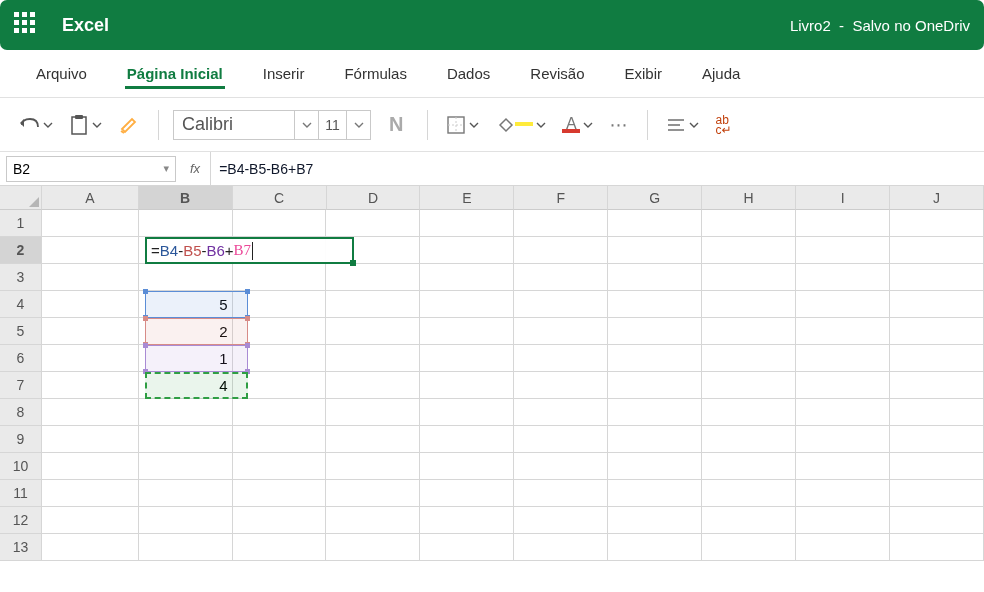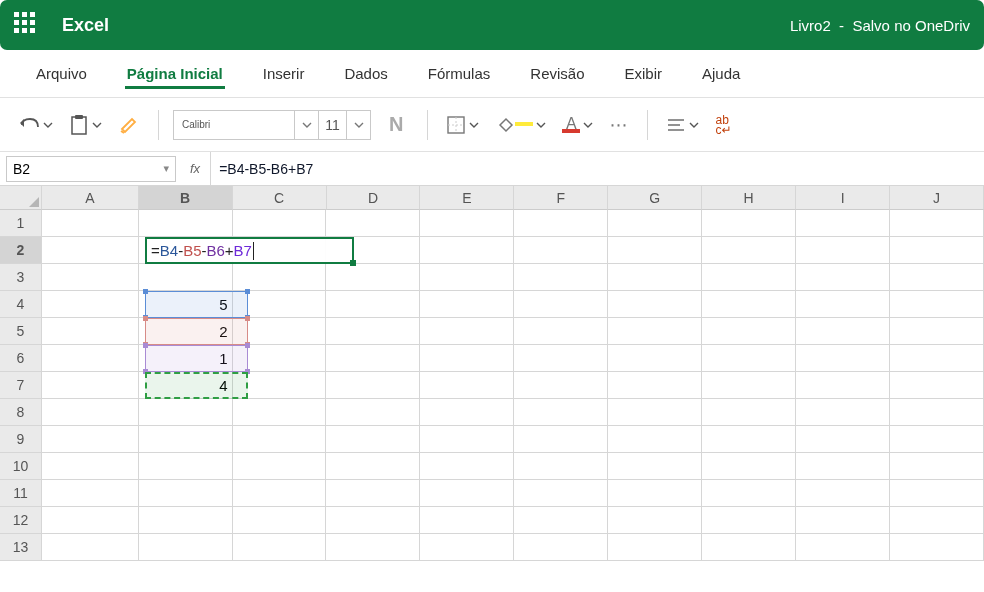--- a/index.html
+++ b/index.html
@@ -14,21 +14,21 @@
 .tabbar { height: 48px; display: flex; align-items: center; padding: 0 24px 0 16px; border-bottom: 1px solid #e1e1e1; gap: 0; }
 .tab { font-size: 15px; color: #333; padding: 13px 20px; cursor: pointer; position: relative; }
 .tab.active { font-weight: 600; color: #107c41; }
 .tab.active::after { content:""; position: absolute; left: 18px; right: 18px; bottom: 6px; height: 3px; background: #107c41; }
 
 .ribbon { height: 54px; display: flex; align-items: center; padding: 0 14px; border-bottom: 1px solid #e1e1e1; gap: 8px; }
 .rbtn { display: flex; align-items: center; padding: 4px 4px; cursor: pointer; color: #555; }
 .rsep { width: 1px; height: 30px; background: #d6d6d6; margin: 0 6px; }
 .chev { margin-left: 3px; }
 .fontbox { display: flex; border: 1px solid #c9c9c9; height: 30px; align-items: center; background: #fff; }
-.fontname { width: 120px; padding: 0 8px; font-size: 10px; color: #555; border: none; outline: none; }
+.fontname { width: 120px; padding: 0 8px; font-size: 18px; color: #555; border: none; outline: none; }
 .fontchev { border-left: 1px solid #c9c9c9; width: 24px; height: 100%; display: flex; align-items: center; justify-content: center; color: #777; }
 .fontsize { width: 28px; text-align: center; border-left: 1px solid #c9c9c9; height: 100%; line-height: 28px; font-size: 14px; color: #555; }
 .bold { font-weight: 700; font-size: 20px; color: #aaa; padding: 0 10px; }
 .color-underline { width: 18px; height: 4px; margin-top: -2px; }
 
 .formulabar { height: 34px; display: flex; align-items: center; border-bottom: 1px solid #d6d6d6; font-size: 14px; }
 .namebox { width: 170px; border: 1px solid #c9c9c9; margin: 2px 4px 2px 6px; height: 26px; display: flex; align-items: center; padding: 0 6px; gap: 36px; }
 .namebox .nbchev { margin-left: auto; color: #888; font-size: 11px; }
 .fx { font-style: italic; color: #666; padding: 0 10px; border-right: 1px solid #d6d6d6; height: 100%; display: flex; align-items: center; font-size: 13px; }
 .fval { padding: 0 8px; color: #0f172a; }
@@ -48,21 +48,21 @@
 .row { display: flex; height: 27px; }
 .cell { width: 103px; border-right: 1px solid #d6d6d6; border-bottom: 1px solid #d6d6d6; font-size: 15px; padding: 0 4px; display:flex; align-items:center; justify-content:flex-end; position: relative; }
 .cell.wide { width: 106px; }
 
 .edit-overlay { position: absolute; left: 103px; top: 27px; width: 209px; height: 27px; border: 2px solid #107c41; background: rgba(255,255,255,0.95); display:flex; align-items:center; padding: 0 4px; font-size: 15px; z-index: 10; }
 .edit-overlay::after { content:""; position:absolute; right:-4px; bottom:-4px; width:6px; height:6px; background:#107c41; }
 .edit-overlay .eq { color:#222; }
 .edit-overlay .c1 { color:#2b579a; }
 .edit-overlay .c2 { color:#c0504d; }
 .edit-overlay .c3 { color:#7030a0; }
-.edit-overlay .c4 { color:#6d28d9; }
+.edit-overlay .c4 { color:#ec4899;font-family:Liberation Serif, serif; }
 .cursor { display:inline-block; width:1px; height:18px; background:#222; margin-left:1px; }
 
 .refov { position:absolute; left:103px; width:103px; height:27px; z-index:5; pointer-events:none; }
 .refov.blue { top:81px; border:1px solid #5b8dd6; background:rgba(91,141,214,0.12); }
 .refov.red { top:108px; border:1px solid #d78b87; background:rgba(215,139,135,0.12); }
 .refov.purple { top:135px; border:1px solid #a98bd4; background:rgba(169,139,212,0.12); }
 .refov.green { top:162px; border:2px dashed #2f9e44; background:rgba(47,158,68,0.10); }
 .refov .h { position:absolute; width:5px; height:5px; background:inherit; }
 .refov.blue .h1{left:-3px;top:-3px;background:#5b8dd6;} .refov.blue .h2{right:-3px;top:-3px;background:#5b8dd6;} .refov.blue .h3{left:-3px;bottom:-3px;background:#5b8dd6;} .refov.blue .h4{right:-3px;bottom:-3px;background:#5b8dd6;}
 .refov.red .h1{left:-3px;top:-3px;background:#d78b87;} .refov.red .h2{right:-3px;top:-3px;background:#d78b87;} .refov.red .h3{left:-3px;bottom:-3px;background:#d78b87;} .refov.red .h4{right:-3px;bottom:-3px;background:#d78b87;}
@@ -90,22 +90,22 @@
     <span>Livro2</span>
     <span> &nbsp;-&nbsp; </span>
     <span>Salvo no OneDriv</span>
   </div>
 </div>
 
 <div class="tabbar">
   <div class="tab">Arquivo</div>
   <div class="tab active">Página Inicial</div>
   <div class="tab">Inserir</div>
+  <div class="tab">Fórmulas</div>
   <div class="tab">Dados</div>
-  <div class="tab">Fórmulas</div>
   <div class="tab">Revisão</div>
   <div class="tab">Exibir</div>
   <div class="tab">Ajuda</div>
 </div>
 
 <div class="ribbon">
   <div class="rbtn">
     <svg width="22" height="20" viewBox="0 0 22 20">
         <path d="M4 10 Q4 4 12 4 Q20 4 20 12" fill="none" stroke="#555" stroke-width="1.8"></path>
         <path d="M2 8 L6 4 L6 12 Z" fill="#555"></path>

